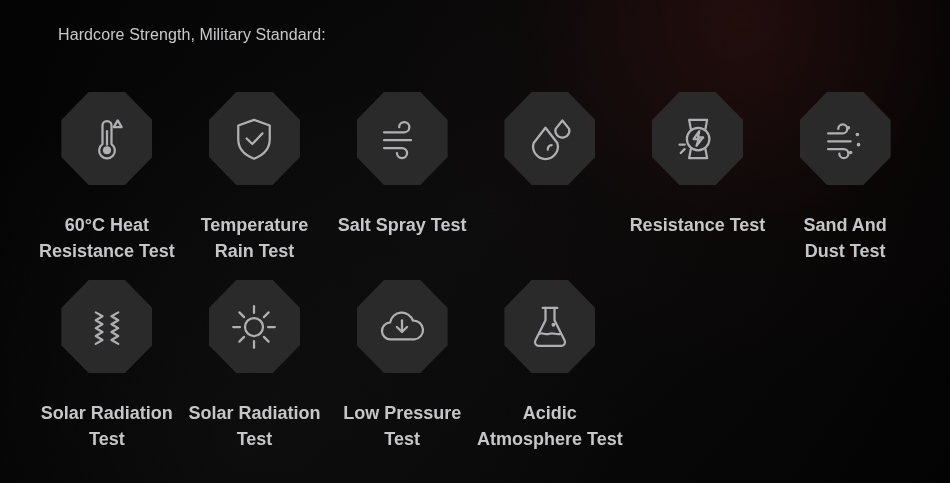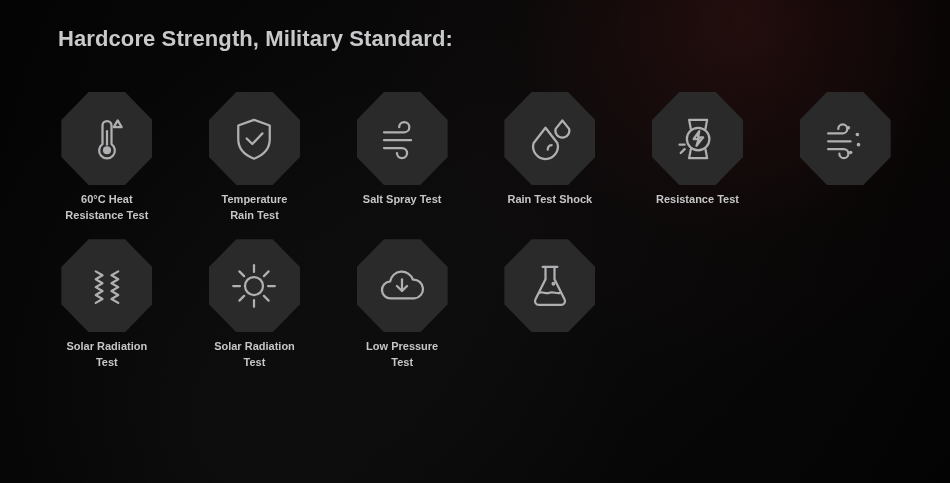--- a/index.html
+++ b/index.html
@@ -22,22 +22,22 @@
       radial-gradient(circle at 78% 4%, rgba(90,26,26,0.34) 0%, rgba(40,12,12,0.10) 26%, rgba(0,0,0,0) 48%),
       radial-gradient(circle at 26% 92%, rgba(38,38,40,0.22) 0%, rgba(0,0,0,0) 46%),
       radial-gradient(circle at 50% 45%, #0c0c0d 0%, #070707 55%, #030303 100%),
       #050505;
   }
 
   .title {
     position: absolute;
     left: 58px;
     top: 26px;
-    font-size: 22px;
-    font-weight: bold;
+    font-size: 16px;
+    font-weight: normal;
     letter-spacing: 0.1px;
     color: #c9c9cb;
   }
 
   .grid {
     position: absolute;
     left: 33px;
     top: 92px;
     width: 886px;
     display: grid;
@@ -76,23 +76,23 @@
     stroke-linecap: round;
     stroke-linejoin: round;
     fill: none;
   }
   .tile svg .fillpart {
     fill: #b0b0b2;
     stroke: none;
   }
 
   .label {
-    margin-top: 7px;
+    margin-top: 28px;
     text-align: center;
-    font-size: 11px;
+    font-size: 18px;
     font-weight: bold;
     line-height: 1.42;
     color: #c6c6c8;
     max-width: 150px;
     white-space: pre-line;
   }
 </style>
 </head>
 <body>
 
@@ -140,21 +140,20 @@
     </div>
 
     <div class="cell">
       <div class="tile">
         <svg viewBox="0 0 48 48">
           <path d="M20 14 9.5 27.5a11 11 0 1 0 21 0Z"></path>
           <path d="M22 33.5a4 4 0 0 1 3.5-4"></path>
           <path d="M35 7.5 29 15a6.2 6.2 0 1 0 12 0Z"></path>
         </svg>
       </div>
-      <div class="label">Rain Test Shock</div>
     </div>
 
     <div class="cell">
       <div class="tile">
         <svg viewBox="0 0 48 48">
           <circle cx="25" cy="24" r="10"></circle>
           <path d="M18.5 15 17 7h16l-1.5 8"></path>
           <path d="M18.5 33 17 41h16l-1.5-8"></path>
           <path d="m26 17-5 7h4.5l-2 6 6-7.5H25Z"></path>
           <path d="m13 33-3.5 3.5"></path>
@@ -169,20 +168,22 @@
         <svg viewBox="0 0 48 48">
           <path d="M9 19h13a4 4 0 1 0-4-4"></path>
           <path d="M9 26h20"></path>
           <path d="M9 33h14a4 4 0 1 1-4 4"></path>
           <circle class="fillpart" cx="27" cy="14" r="1.6"></circle>
           <circle class="fillpart" cx="35" cy="20" r="1.6"></circle>
           <circle class="fillpart" cx="36" cy="29" r="1.6"></circle>
           <circle class="fillpart" cx="29" cy="36" r="1.6"></circle>
         </svg>
       </div>
+      <div class="label">Sand And
+Dust Test</div>
     </div>
 
     <div class="cell">
       <div class="tile">
         <svg viewBox="0 0 48 48">
           <g style="stroke-width:3.2">
             <path d="M14 11 20 14.5 14 18l6 3.5-6 3.5 6 3.5-6 3.5 6 3.5-6 3.5"></path>
             <path d="M34 11 28 14.5 34 18l-6 3.5 6 3.5-6 3.5 6 3.5-6 3.5 6 3.5"></path>
           </g>
         </svg>
@@ -223,16 +224,18 @@
 
     <div class="cell">
       <div class="tile">
         <svg viewBox="0 0 48 48">
           <path d="M17.5 7h13"></path>
           <path d="M20 7v11L11 36a3.2 3.2 0 0 0 2.8 4.7h20.4A3.2 3.2 0 0 0 37 36l-9-18V7"></path>
           <path d="M14.5 30c3-1.6 5.5 1.6 9 0s6.5 1.6 10 0"></path>
           <circle class="fillpart" cx="27" cy="22" r="1.7"></circle>
         </svg>
       </div>
+      <div class="label">Acidic
+Atmosphere Test</div>
     </div>
 
   </div>
 </div>
 
 </body></html>

